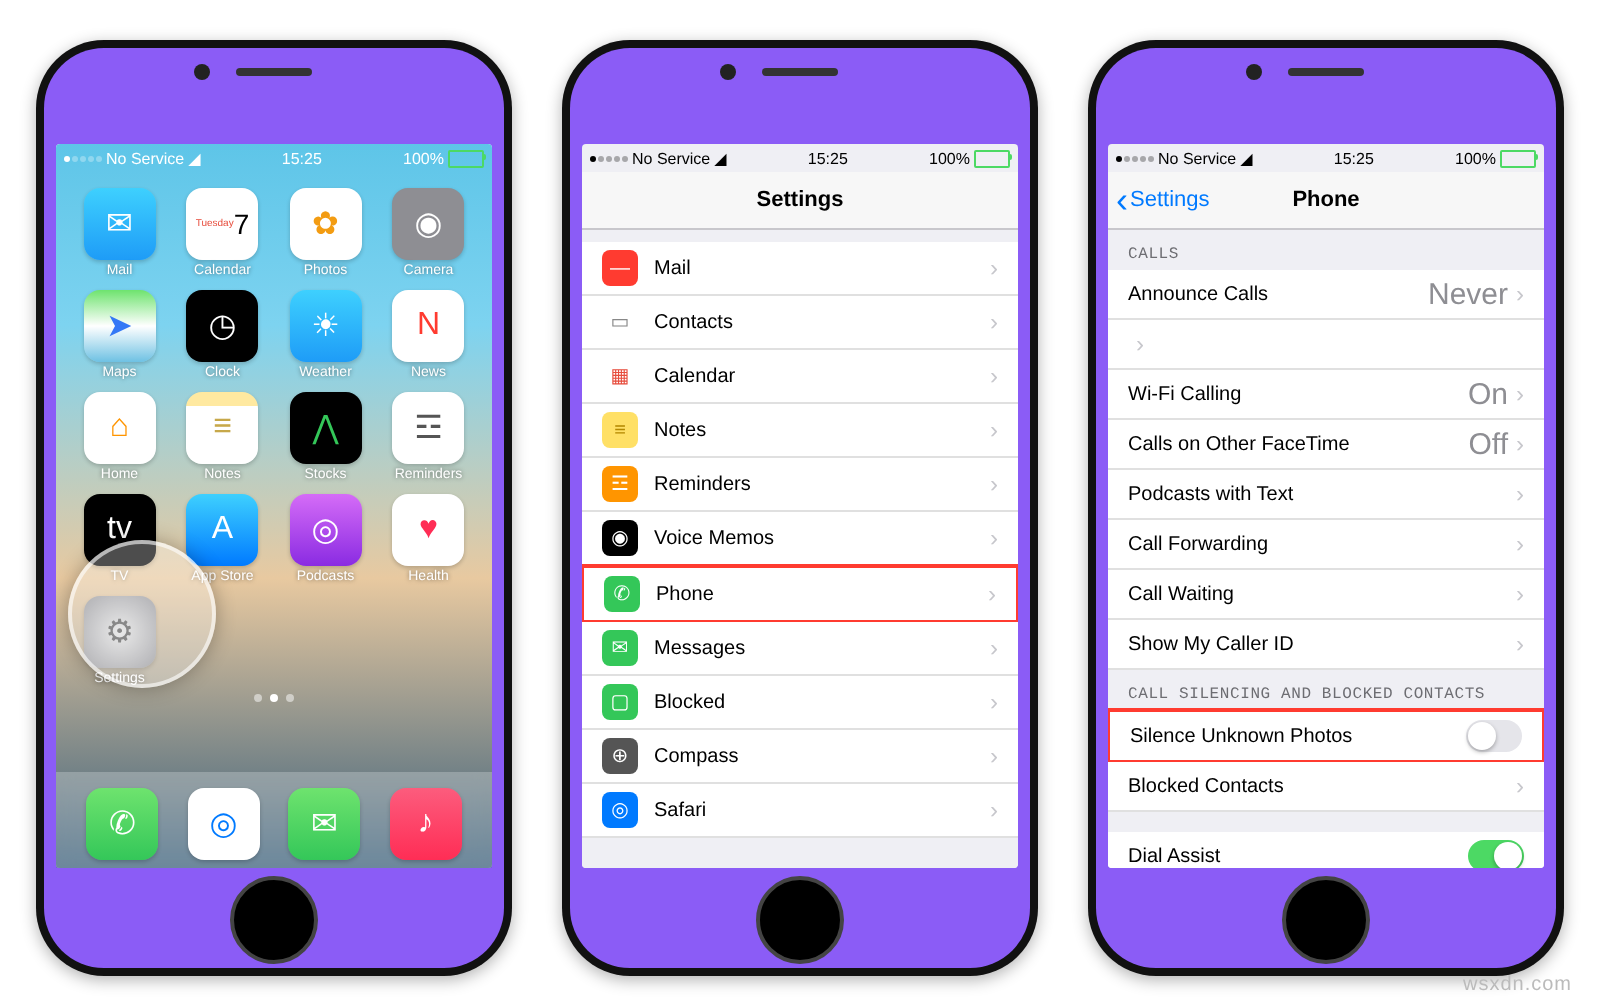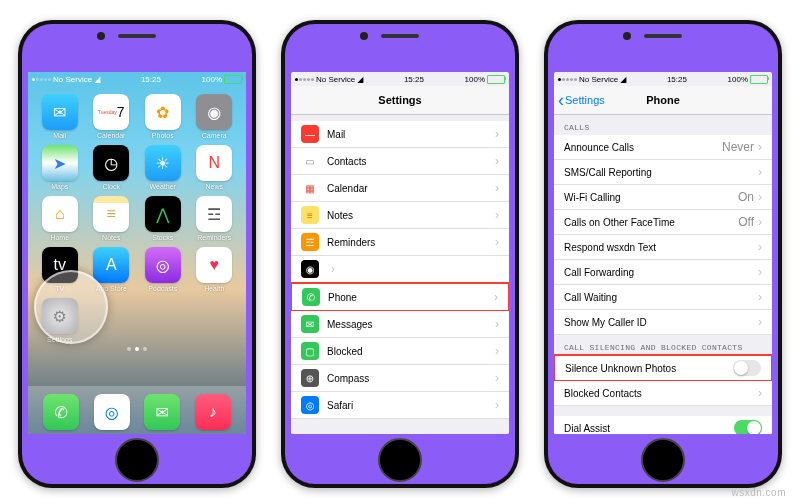--- a/index.html
+++ b/index.html
@@ -69,21 +69,21 @@
   
   .navbar { height:28px; background:#f7f7f7; border-bottom:.5px solid #c8c7cc; display:flex; align-items:center; justify-content:center; position:relative; font-size:11px; font-weight:600; flex-shrink:0;}
   .navbar .back { position:absolute; left:4px; color:#007aff; font-weight:400; display:flex; align-items:center; gap:1px;}
   .navbar .back::before{content:'‹';font-size:18px;line-height:0;}
   .list { flex:1; overflow:hidden; background:#efeff4; font-size:10px;}
   .section-header { font-size:8px; color:#6d6d72; padding:8px 10px 3px; text-transform:uppercase; letter-spacing:.3px;font-family:Liberation Mono, monospace;}
   .row { background:#fff; height:26px; display:flex; align-items:center; padding:0 10px; border-bottom:.5px solid #e0e0e0; position:relative;}
   .row.compact { height:24px;}
   .row-icon { width:18px; height:18px; border-radius:4px; margin-right:8px; display:flex; align-items:center; justify-content:center; color:#fff; font-size:10px; flex-shrink:0;}
   .row-label { flex:1; color:#000;}
-  .row-value { color:#8e8e93; font-size:12px;}
+  .row-value { color:#8e8e93; font-size:15px;}
   .chevron { color:#c7c7cc; font-size:12px; margin-left:4px;}
   .toggle { width:28px; height:16px; border-radius:8px; background:#e5e5ea; position:relative;}
   .toggle.on{background:#4cd964;}
   .toggle::after{content:'';position:absolute;width:14px;height:14px;background:#fff;border-radius:50%;top:1px;left:1px;box-shadow:0 1px 2px rgba(0,0,0,.3);}
   .toggle.on::after{left:auto;right:1px;}
   .hl-box{border:2px solid #ff3b30;margin:-1px;}
   .watermark{position:absolute;bottom:2px;right:14px;font-size:10px;color:#bbb;letter-spacing:.5px;}
 </style>
 </head>
 <body>
@@ -251,20 +251,21 @@
             <div class="row-label">Notes</div>
             <span class="chevron">›</span>
           </div>
           <div class="row">
             <div class="row-icon" style="background: rgb(255, 149, 0);">☲</div>
             <div class="row-label">Reminders</div>
             <span class="chevron">›</span>
           </div>
           <div class="row">
             <div class="row-icon" style="background: rgb(0, 0, 0);">◉</div>
+            <div class="row-label">Voice Memos</div>
             <span class="chevron">›</span>
           </div>
           <div class="row hl-box">
             <div class="row-icon" style="background: rgb(52, 199, 89);">✆</div>
             <div class="row-label">Phone</div>
             <span class="chevron">›</span>
           </div>
           <div class="row">
             <div class="row-icon" style="background: rgb(52, 199, 89);">✉</div>
             <div class="row-label">Messages</div>
@@ -321,35 +322,34 @@
         <span>Phone</span>
       </div>
       <div class="list" id="phone-list">
           <div class="section-header">CALLS</div>
           <div class="row compact">
             <div class="row-label">Announce Calls</div>
             <span class="row-value">Never</span>
             <span class="chevron">›</span>
           </div>
           <div class="row compact">
-            <div class="row-label">SMS/Call Reporting</div>
             <span class="chevron">›</span>
           </div>
           <div class="row compact">
             <div class="row-label">Wi-Fi Calling</div>
             <span class="row-value">On</span>
             <span class="chevron">›</span>
           </div>
           <div class="row compact">
             <div class="row-label">Calls on Other FaceTime</div>
             <span class="row-value">Off</span>
             <span class="chevron">›</span>
           </div>
           <div class="row compact">
-            <div class="row-label">Respond wsxdn Text</div>
+            <div class="row-label">Podcasts with Text</div>
             <span class="chevron">›</span>
           </div>
           <div class="row compact">
             <div class="row-label">Call Forwarding</div>
             <span class="chevron">›</span>
           </div>
           <div class="row compact">
             <div class="row-label">Call Waiting</div>
             <span class="chevron">›</span>
           </div>

